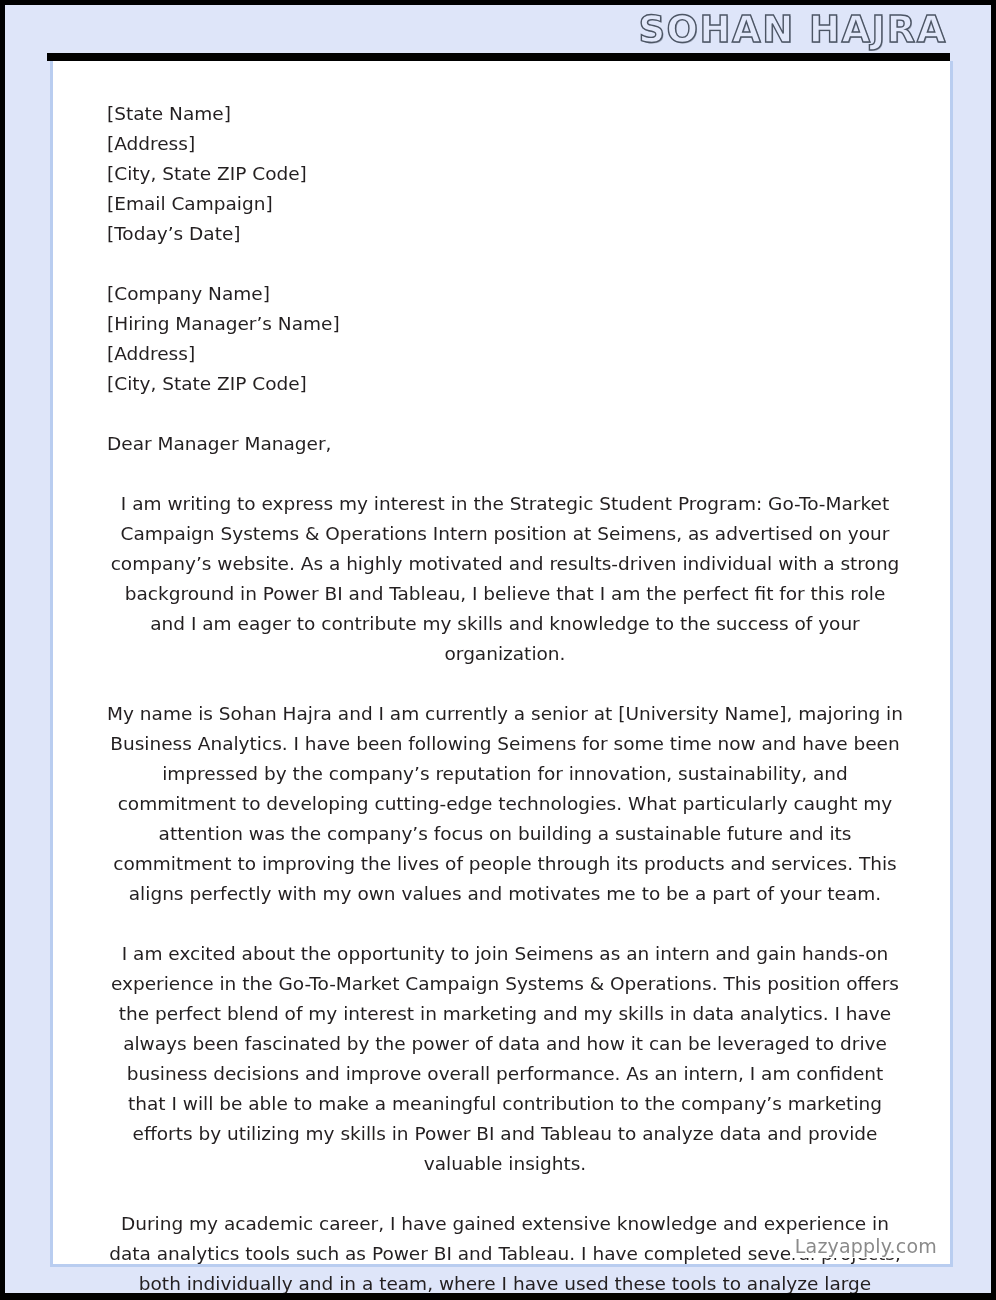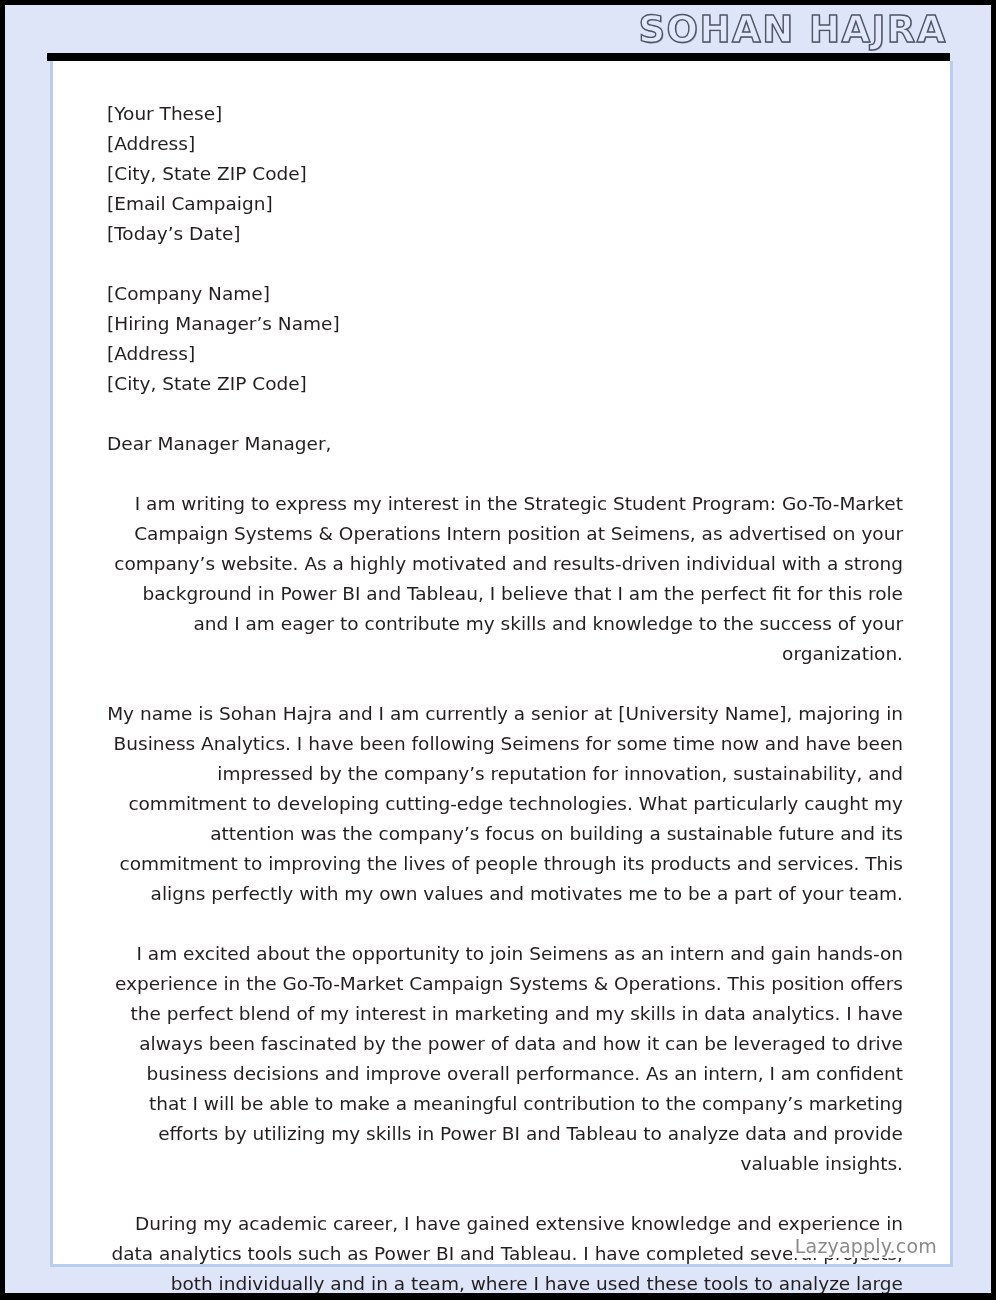--- a/index.html
+++ b/index.html
@@ -109,21 +109,21 @@
     display: block;
     white-space: nowrap;
   }
 
   .salutation {
     margin: 0 0 30px 0;
   }
 
   .para {
     margin: 0 0 30px 0;
-    text-align: right;
+    text-align: center;
   }
 
   .para:last-child {
     margin-bottom: 0;
   }
 
   
   .watermark {
     position: absolute;
     right: 10px;
@@ -146,21 +146,21 @@
       <div class="candidate-name">SOHAN HAJRA</div>
     </div>
 
     <div class="header-rule"></div>
 
     <div class="page">
 
       <div class="letter-body">
 
         <div class="addr-block">
-          <span class="addr-line">[Your These]</span>
+          <span class="addr-line">[State Name]</span>
           <span class="addr-line">[Address]</span>
           <span class="addr-line">[City, State ZIP Code]</span>
           <span class="addr-line">[Email Campaign]</span>
           <span class="addr-line">[Today’s Date]</span>
         </div>
 
         <div class="addr-block">
           <span class="addr-line">[Company Name]</span>
           <span class="addr-line">[Hiring Manager’s Name]</span>
           <span class="addr-line">[Address]</span>

